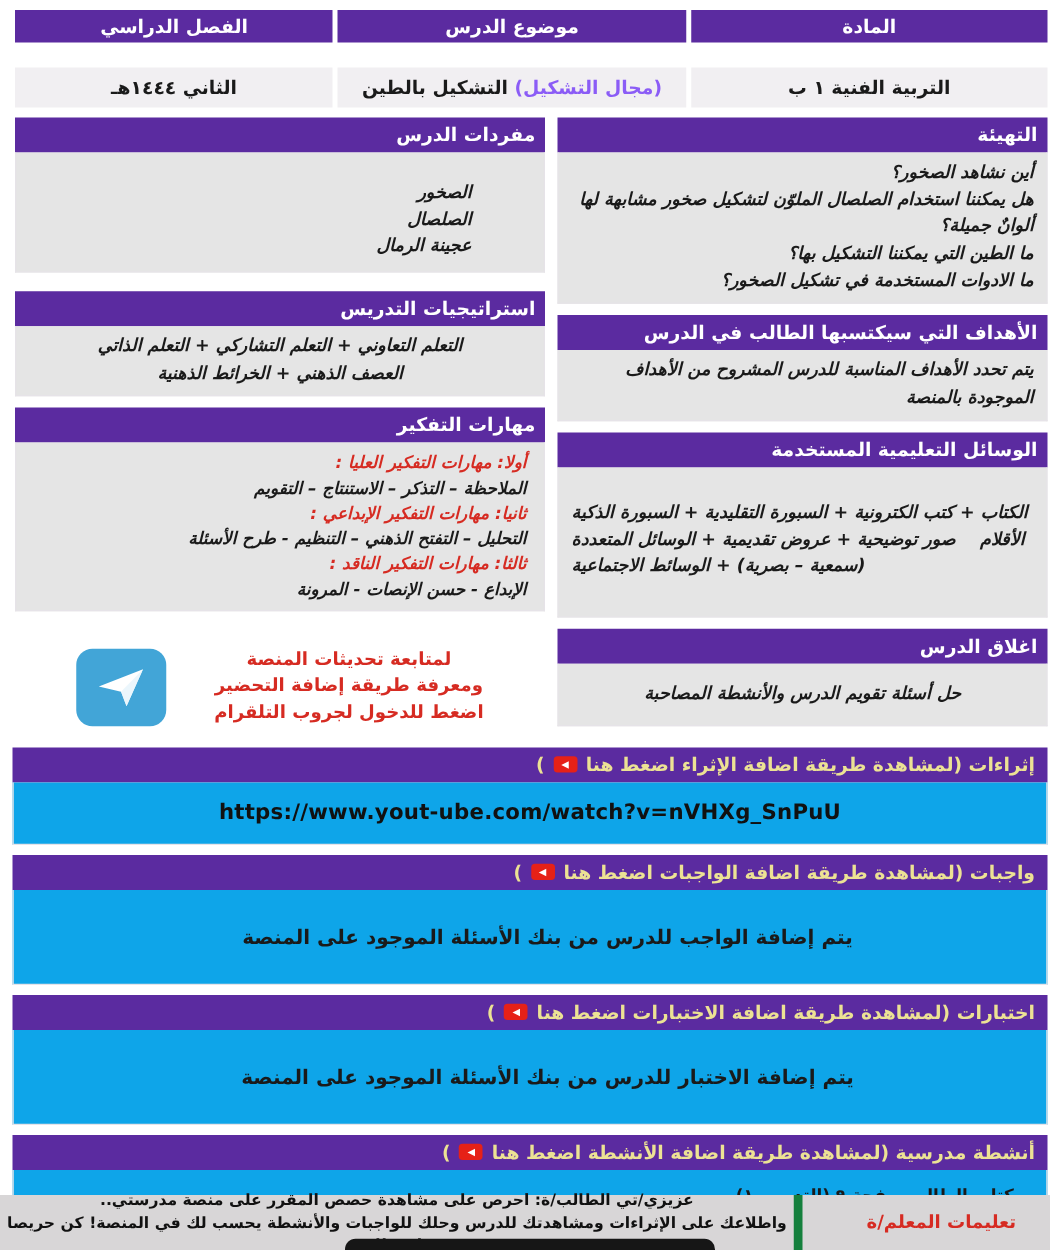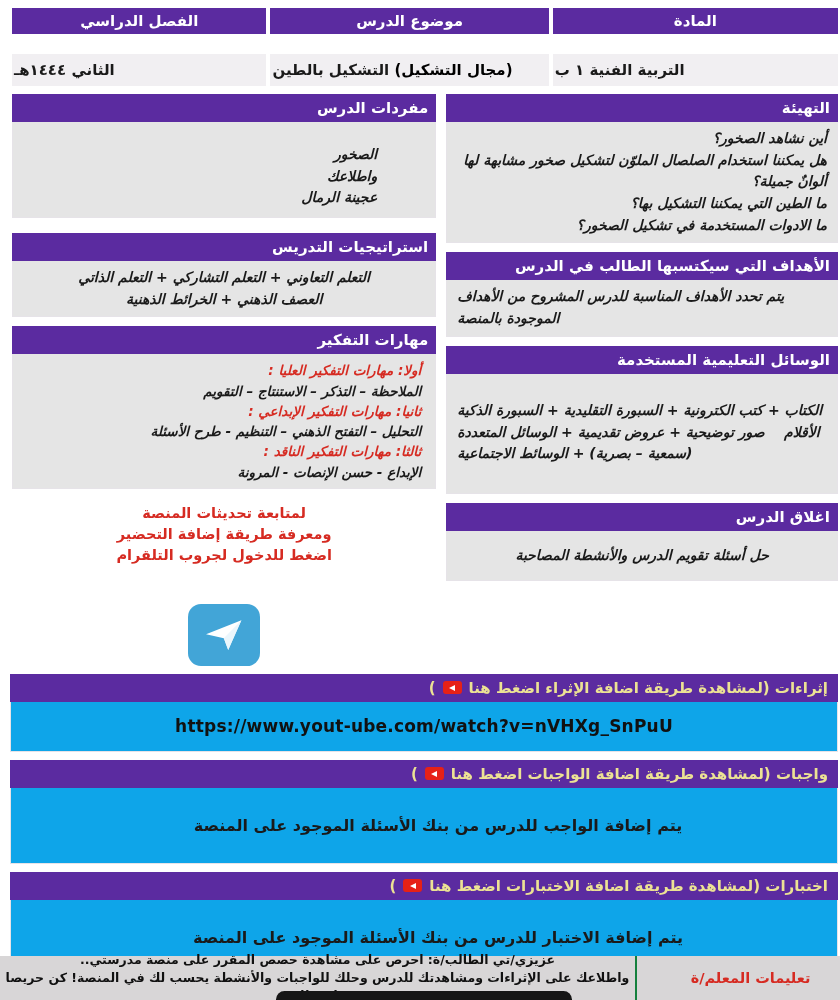--- a/index.html
+++ b/index.html
@@ -23,45 +23,45 @@
     font-size: 14px;
     line-height: 1.55;
     padding: 6px 10px;
     font-style: italic;
   }
   
   .top-table { display: flex; gap: 4px; margin: 8px 2px 0 12px; }
   .top-cell { display: flex; flex-direction: column; gap: 20px; }
   .top-cell .purple-hd { text-align: center; padding: 4px 2px; }
   .top-cell .val {
-    background: #f1eff2; text-align: left; font-size: 15px;
+    background: #f1eff2; text-align: center; font-size: 15px;
     padding: 7px 2px; min-height: 32px;
   }
   .cell-subject { width: 287px; }
   .cell-topic { width: 280px; }
   .cell-term { width: 256px; }
-  .green { color: #000000; }
+  .green { color: #8b5cf6; }
   
   .cols { display: flex; gap: 10px; margin: 8px 2px 0 12px; align-items: flex-start; }
   .col-right { width: 410px; }
   .col-left { width: 444px; }
   .sec { margin-bottom: 9px; }
   .sec .panel-bd { border: 1px solid #e6e3e8; border-top: none; }
   .warmup-bd { min-height: 106px; text-align: right; }
-  .objectives-bd { min-height: 52px; text-align: left; }
+  .objectives-bd { min-height: 52px; text-align: right; }
   .materials-bd { min-height: 120px; text-align: left; padding-top: 26px; }
   .closing-bd { min-height: 50px; text-align: center; padding-top: 14px; }
   .vocab-bd { min-height: 96px; text-align: right; padding-right: 58px; padding-top: 22px; }
   .strategies-bd { min-height: 56px; text-align: center; }
   .thinking-bd { min-height: 112px; text-align: right; padding-right: 14px; font-size: 13.5px; line-height: 1.5; }
   .red { color: #d62b22; }
   
   .telegram-block {
-    margin-top: 14px; display: flex; flex-direction: column;
-    align-items: center; justify-content: center; gap: 38px; min-height: 78px;
+    margin-top: 14px; display: flex; flex-direction: row;
+    align-items: flex-end; justify-content: center; gap: 38px; min-height: 78px;
   }
   .telegram-text { color: #d62b22; font-size: 14.5px; text-align: center; line-height: 1.45; }
   .telegram-badge {
     width: 72px; height: 62px; background: #42a5d7; border-radius: 13px;
     display: flex; align-items: center; justify-content: center; flex: 0 0 auto;
   }
   .telegram-badge svg { width: 44px; height: 44px; }
   
   .wide { margin: 8px 2px 0 10px; }
   .wide-hd {
@@ -81,21 +81,21 @@
   .url-text { direction: ltr; font-size: 17px; color: #111; letter-spacing: 0.2px; }
   .center-bd { min-height: 76px; display: flex; align-items: center; justify-content: center; font-size: 16px; padding-left: 28px; }
   .activities-bd { min-height: 70px; text-align: right; padding: 10px 26px; font-size: 13.5px; line-height: 1.7; }
   
   .footer {
     position: absolute; bottom: 0; right: 0; left: 0; height: 44px;
     background: #d8d6d7; display: flex; flex-direction: row; align-items: center;
   }
   .footer-label {
     width: 205px; flex: 0 0 auto; color: #d62b22; font-size: 14.5px;
-    text-align: center; border-left: 2px solid #15803d; align-self: stretch;
+    text-align: center; border-left: 7px solid #15803d; align-self: stretch;
     display: flex; align-items: center; justify-content: center; padding-left: 24px;
   }
   .footer-text { flex: 1; text-align: center; font-size: 12.5px; line-height: 1.45; color: #111; }
   .bottom-pill {
     position: absolute; bottom: -8px; right: 268px; width: 296px; height: 17px;
     background: #161616; border-radius: 9px;
   }
 </style>
 </head>
 <body>
@@ -143,21 +143,21 @@
       <div class="purple-hd">اغلاق الدرس</div>
       <div class="panel-bd closing-bd">حل أسئلة تقويم الدرس والأنشطة المصاحبة</div>
     </div>
   </div>
 
   <div class="col-left">
     <div class="sec" style="margin-bottom:15px">
       <div class="purple-hd">مفردات الدرس</div>
       <div class="panel-bd vocab-bd">
         <div>الصخور</div>
-        <div>واطلاعك</div>
+        <div>الصلصال</div>
         <div>عجينة الرمال</div>
       </div>
     </div>
     <div class="sec">
       <div class="purple-hd">استراتيجيات التدريس</div>
       <div class="panel-bd strategies-bd">
         <div>التعلم التعاوني + التعلم التشاركي + التعلم الذاتي</div>
         <div>العصف الذهني + الخرائط الذهنية</div>
       </div>
     </div>

